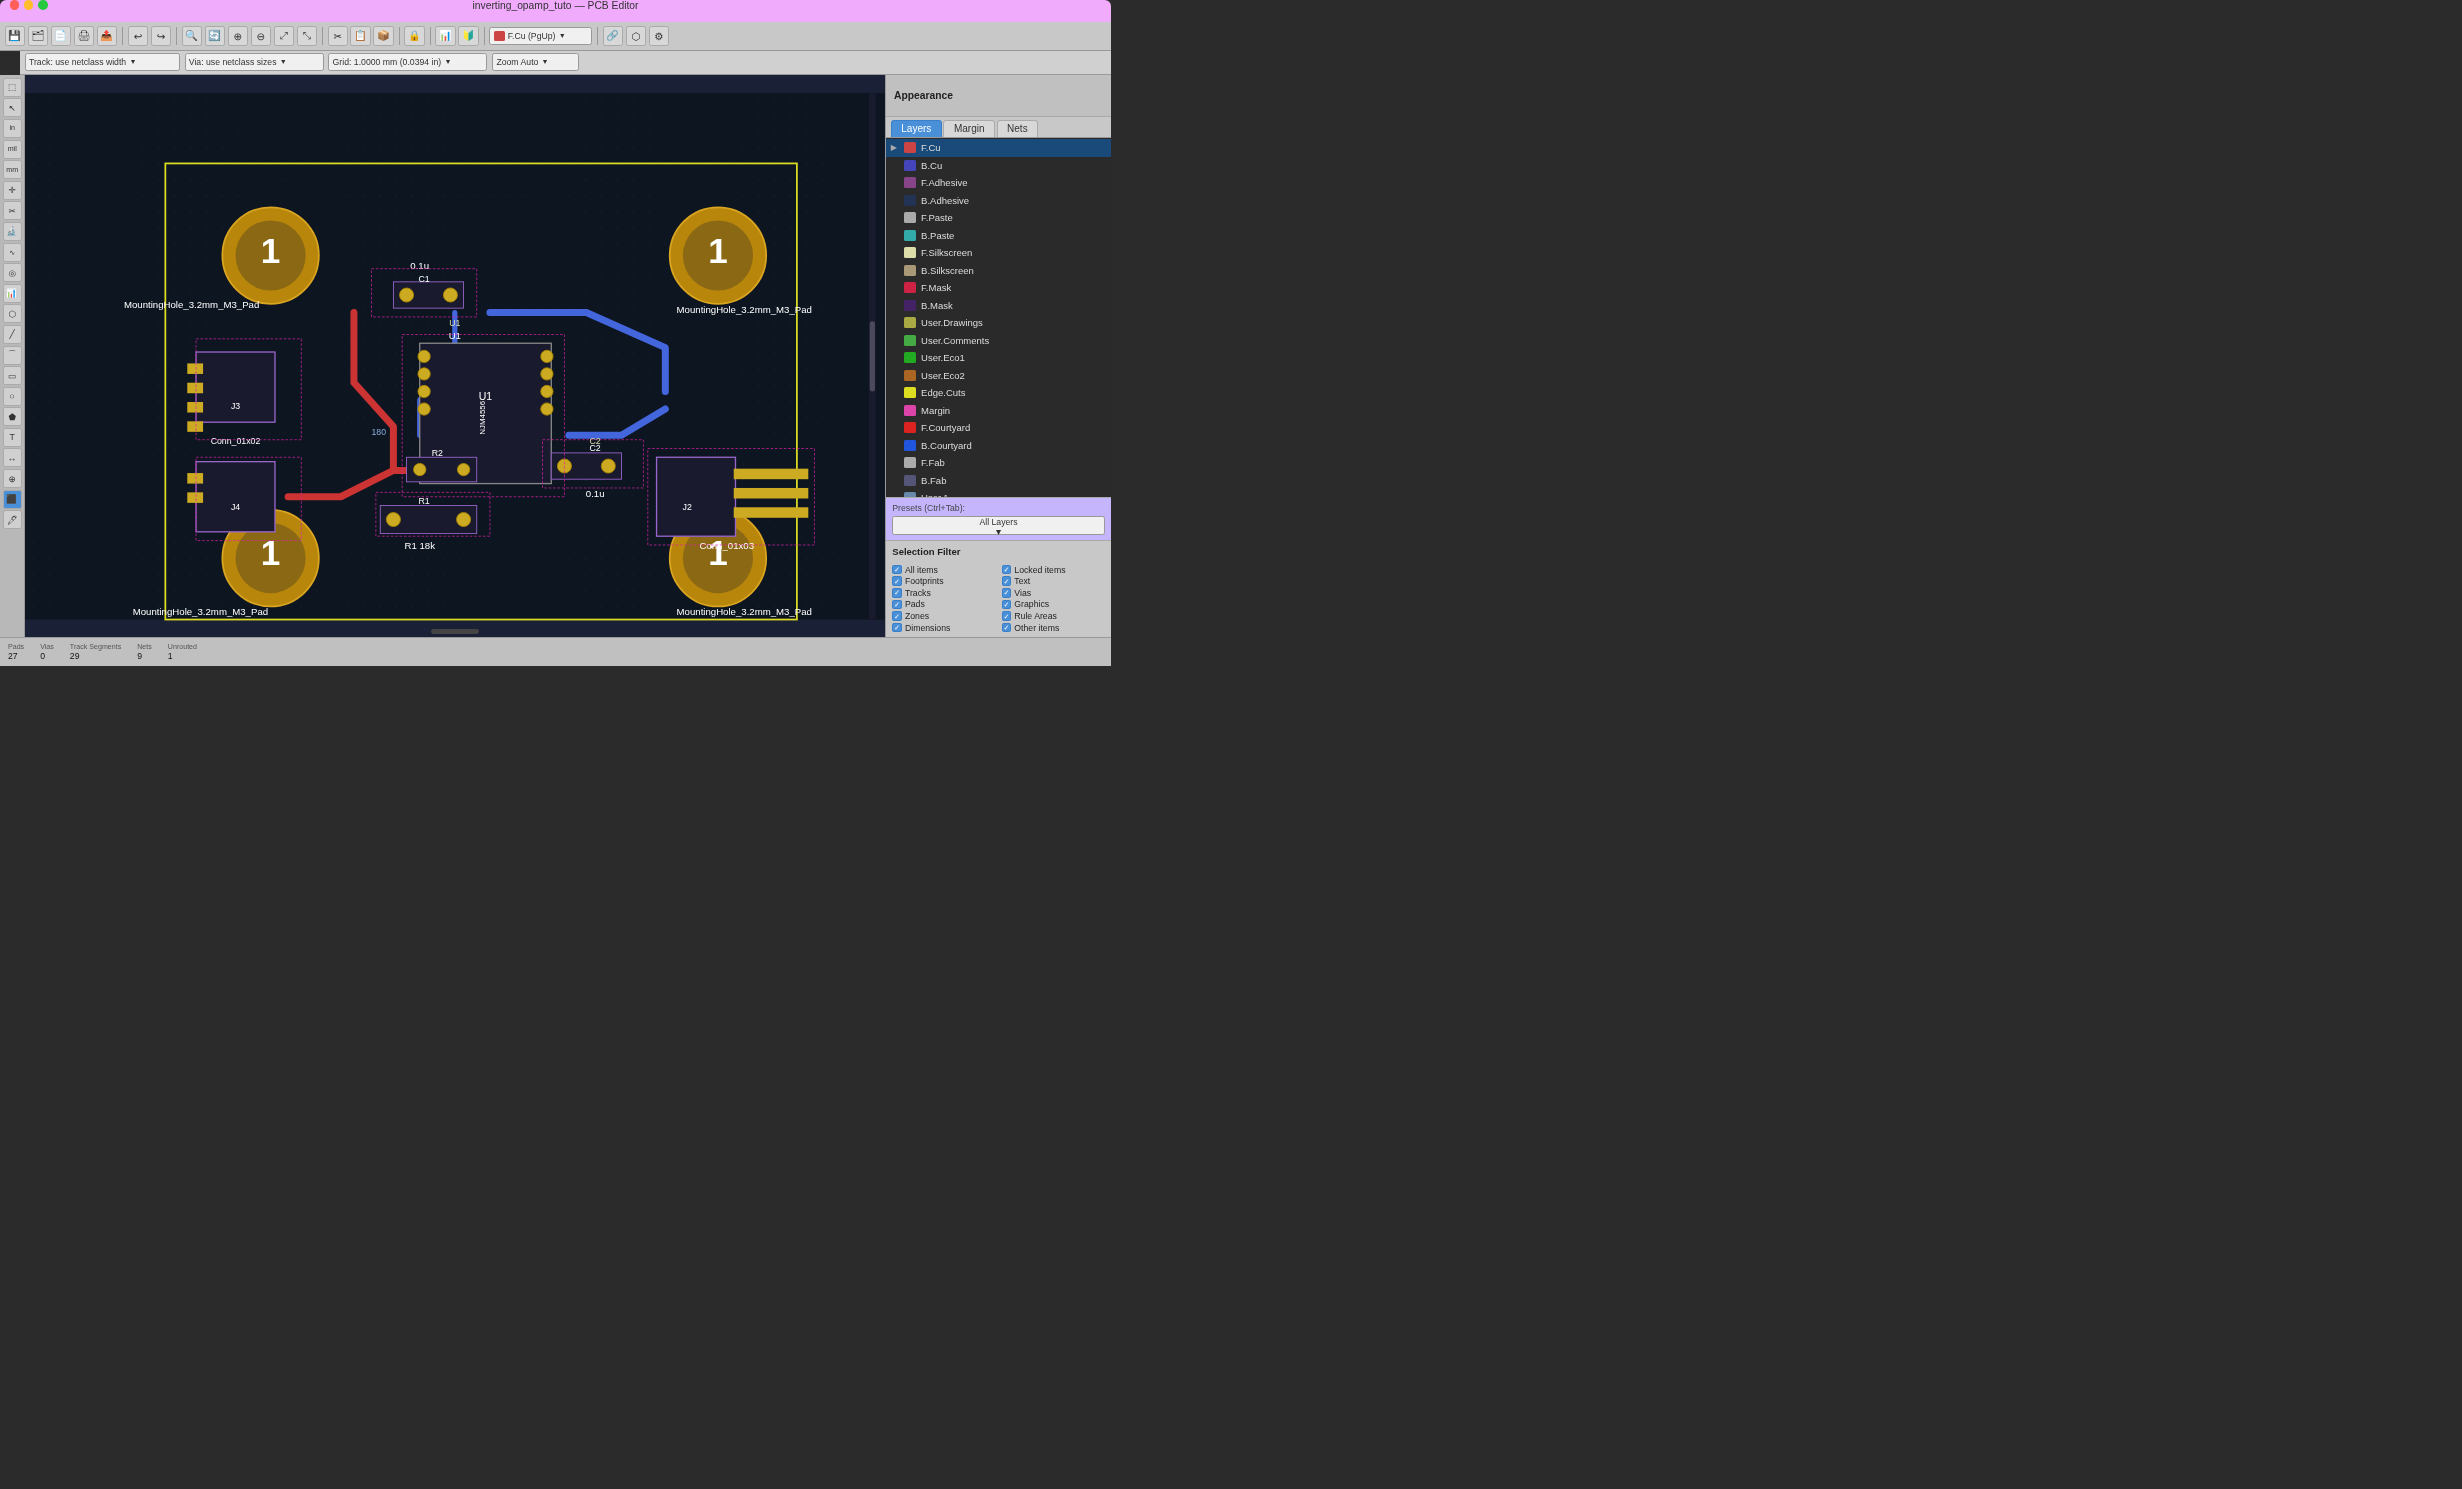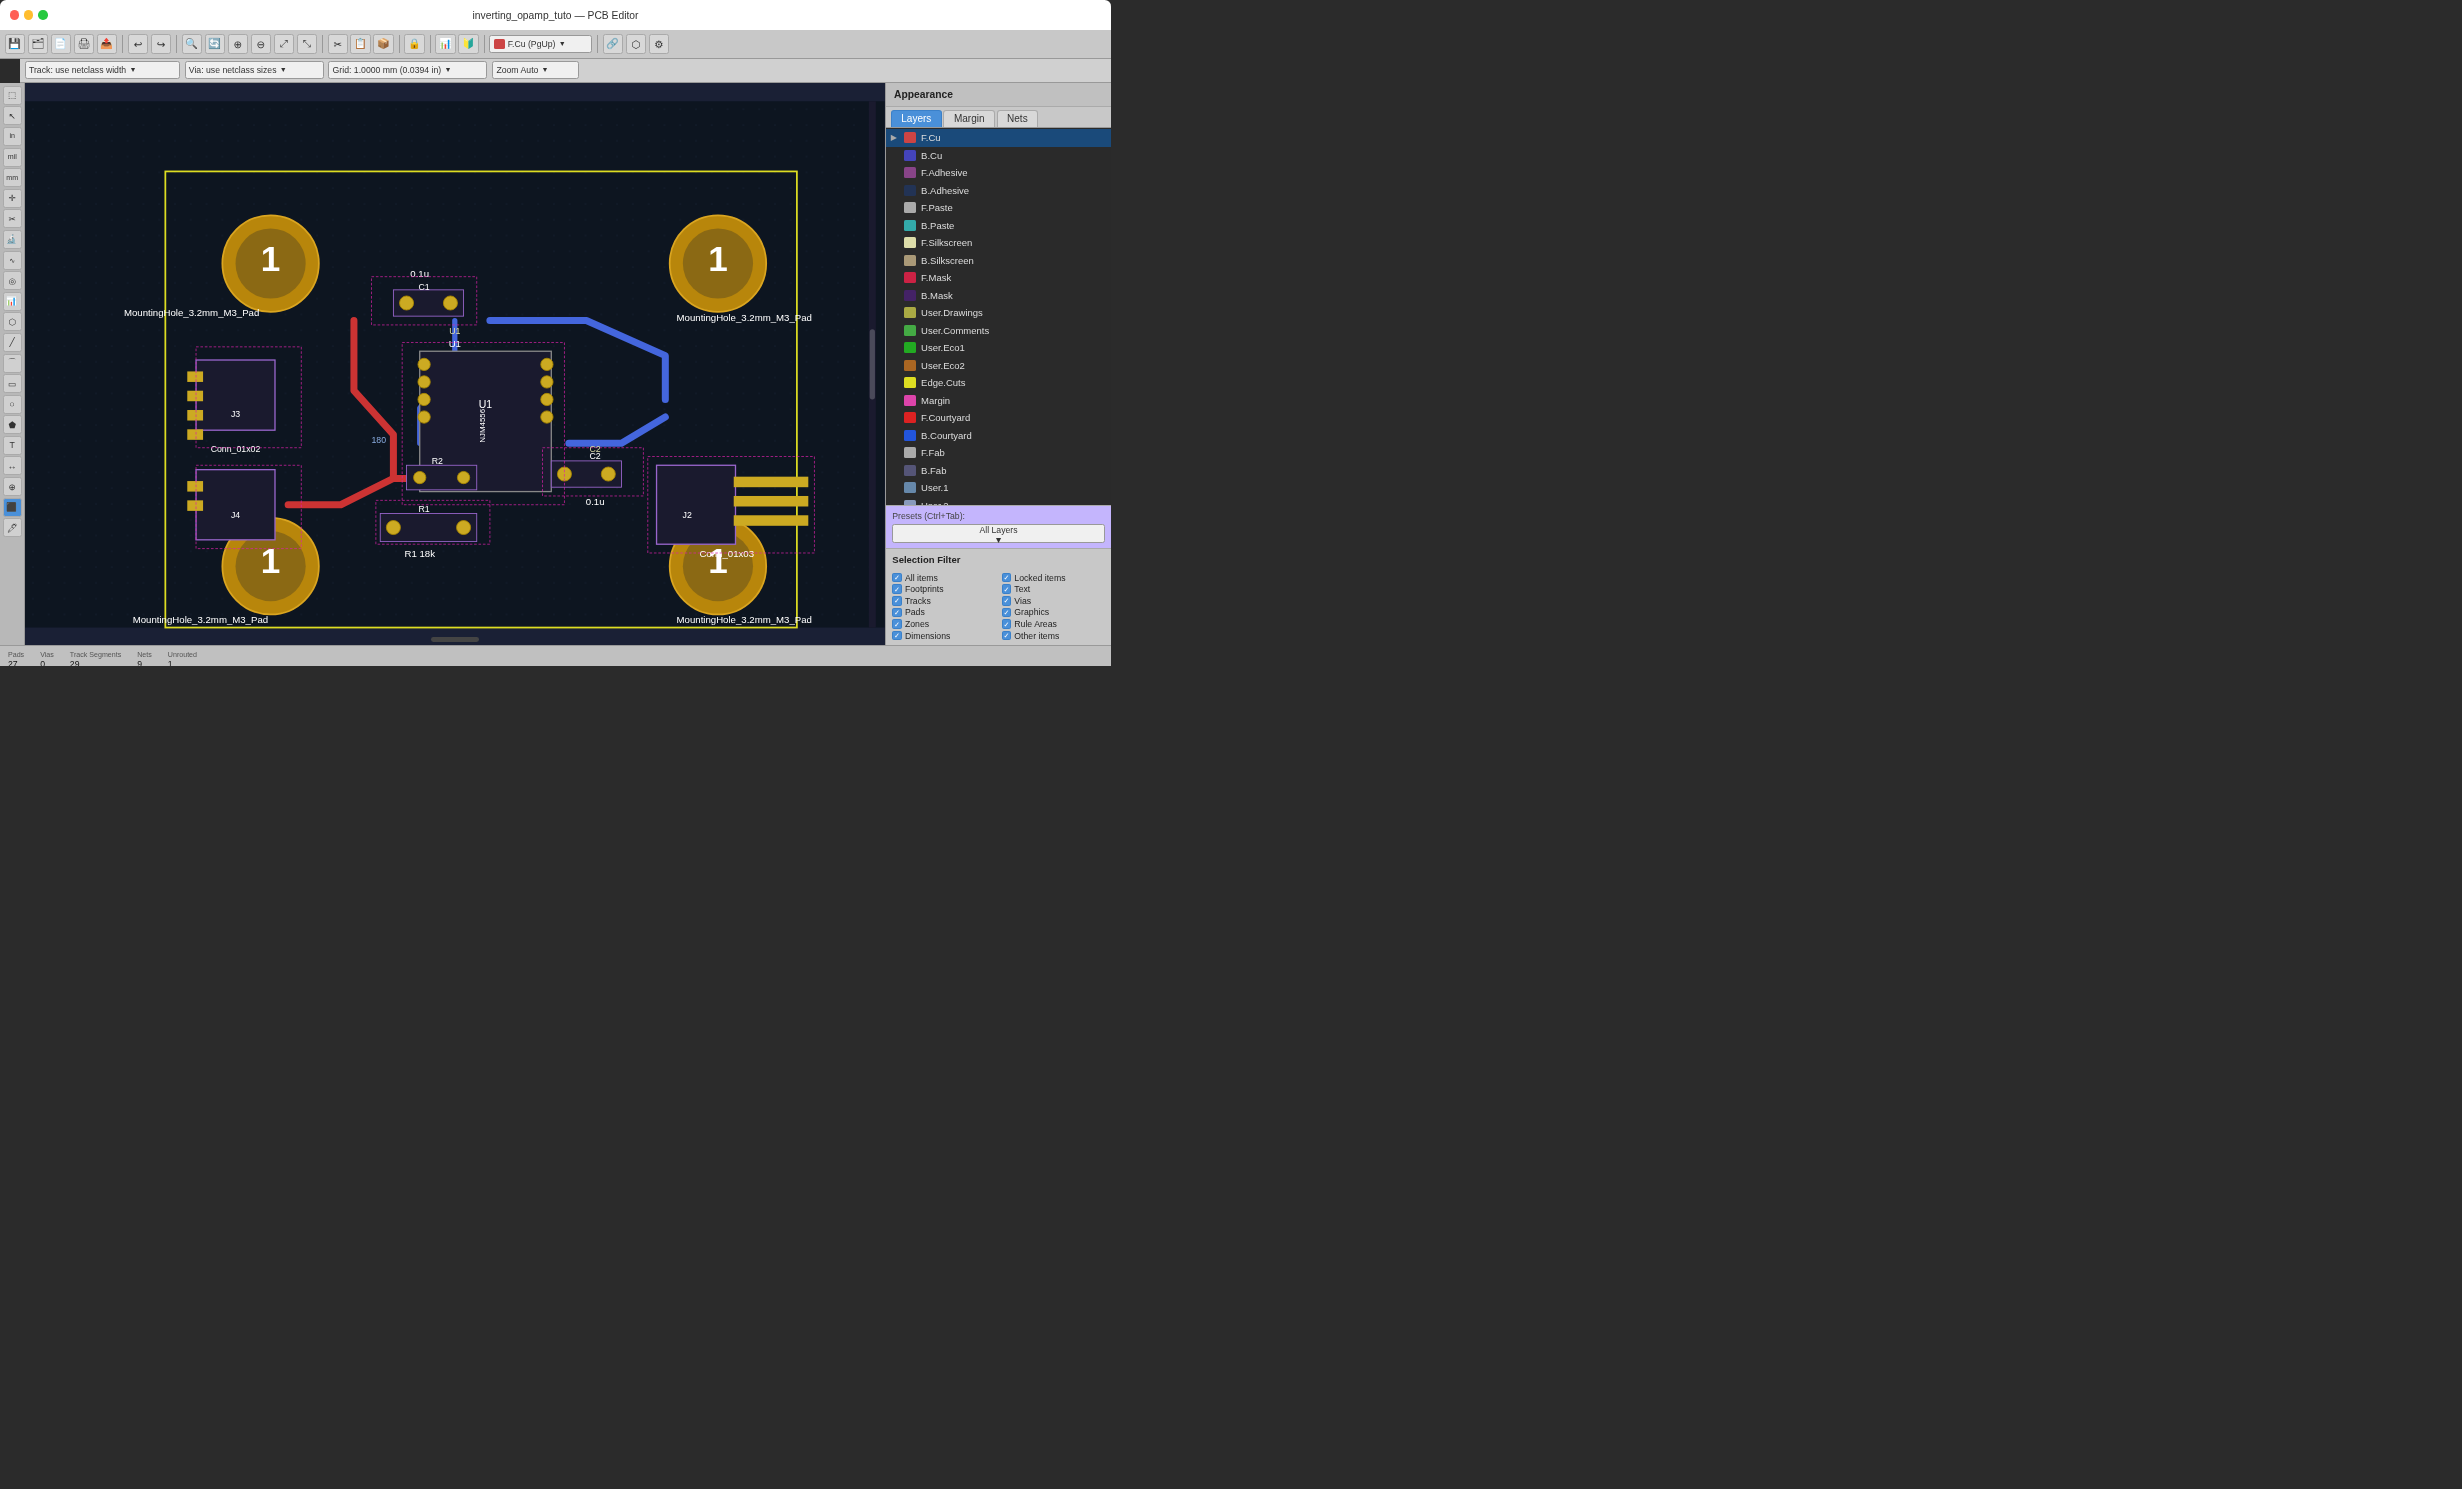--- a/index.html
+++ b/index.html
@@ -7,24 +7,23 @@
       background: #2b2b2b;
       font-family: -apple-system, BlinkMacSystemFont, "Helvetica Neue", Arial, sans-serif;
       font-size: 9.5px;
       color: #fff;
       width: 1111px;
       height: 666px;
       overflow: hidden;
     }
     
     #titlebar {
-      height: 30px;
-      background: #ffffff;
-      display: flex;
-      align-items: center;
+      height: 22px;
+      background: #f0abfc;
+      display: flex;
       justify-content: center;
       position: relative;
       border-radius: 6.3px 6.3px 0 0;
     }
     #titlebar .traffic-lights {
       position: absolute;
       left: 9.5px;
       display: flex;
       gap: 4.8px;
       align-items: center;
@@ -134,21 +133,21 @@
       width: 226px;
       background: #d4d4d4;
       border-left: 0.8px solid #999;
       display: flex;
       flex-direction: column;
       overflow: hidden;
     }
     
     #appearance-header {
       background: #c0c0c0;
-      padding: 6px 8px;
+      padding: 15px 8px;
       font-size: 10.3px;
       font-weight: 600;
       color: #222;
       border-bottom: 0.8px solid #aaa;
     }
     
     #tab-bar {
       display: flex;
       background: #c8c8c8;
       border-bottom: 0.8px solid #999;

